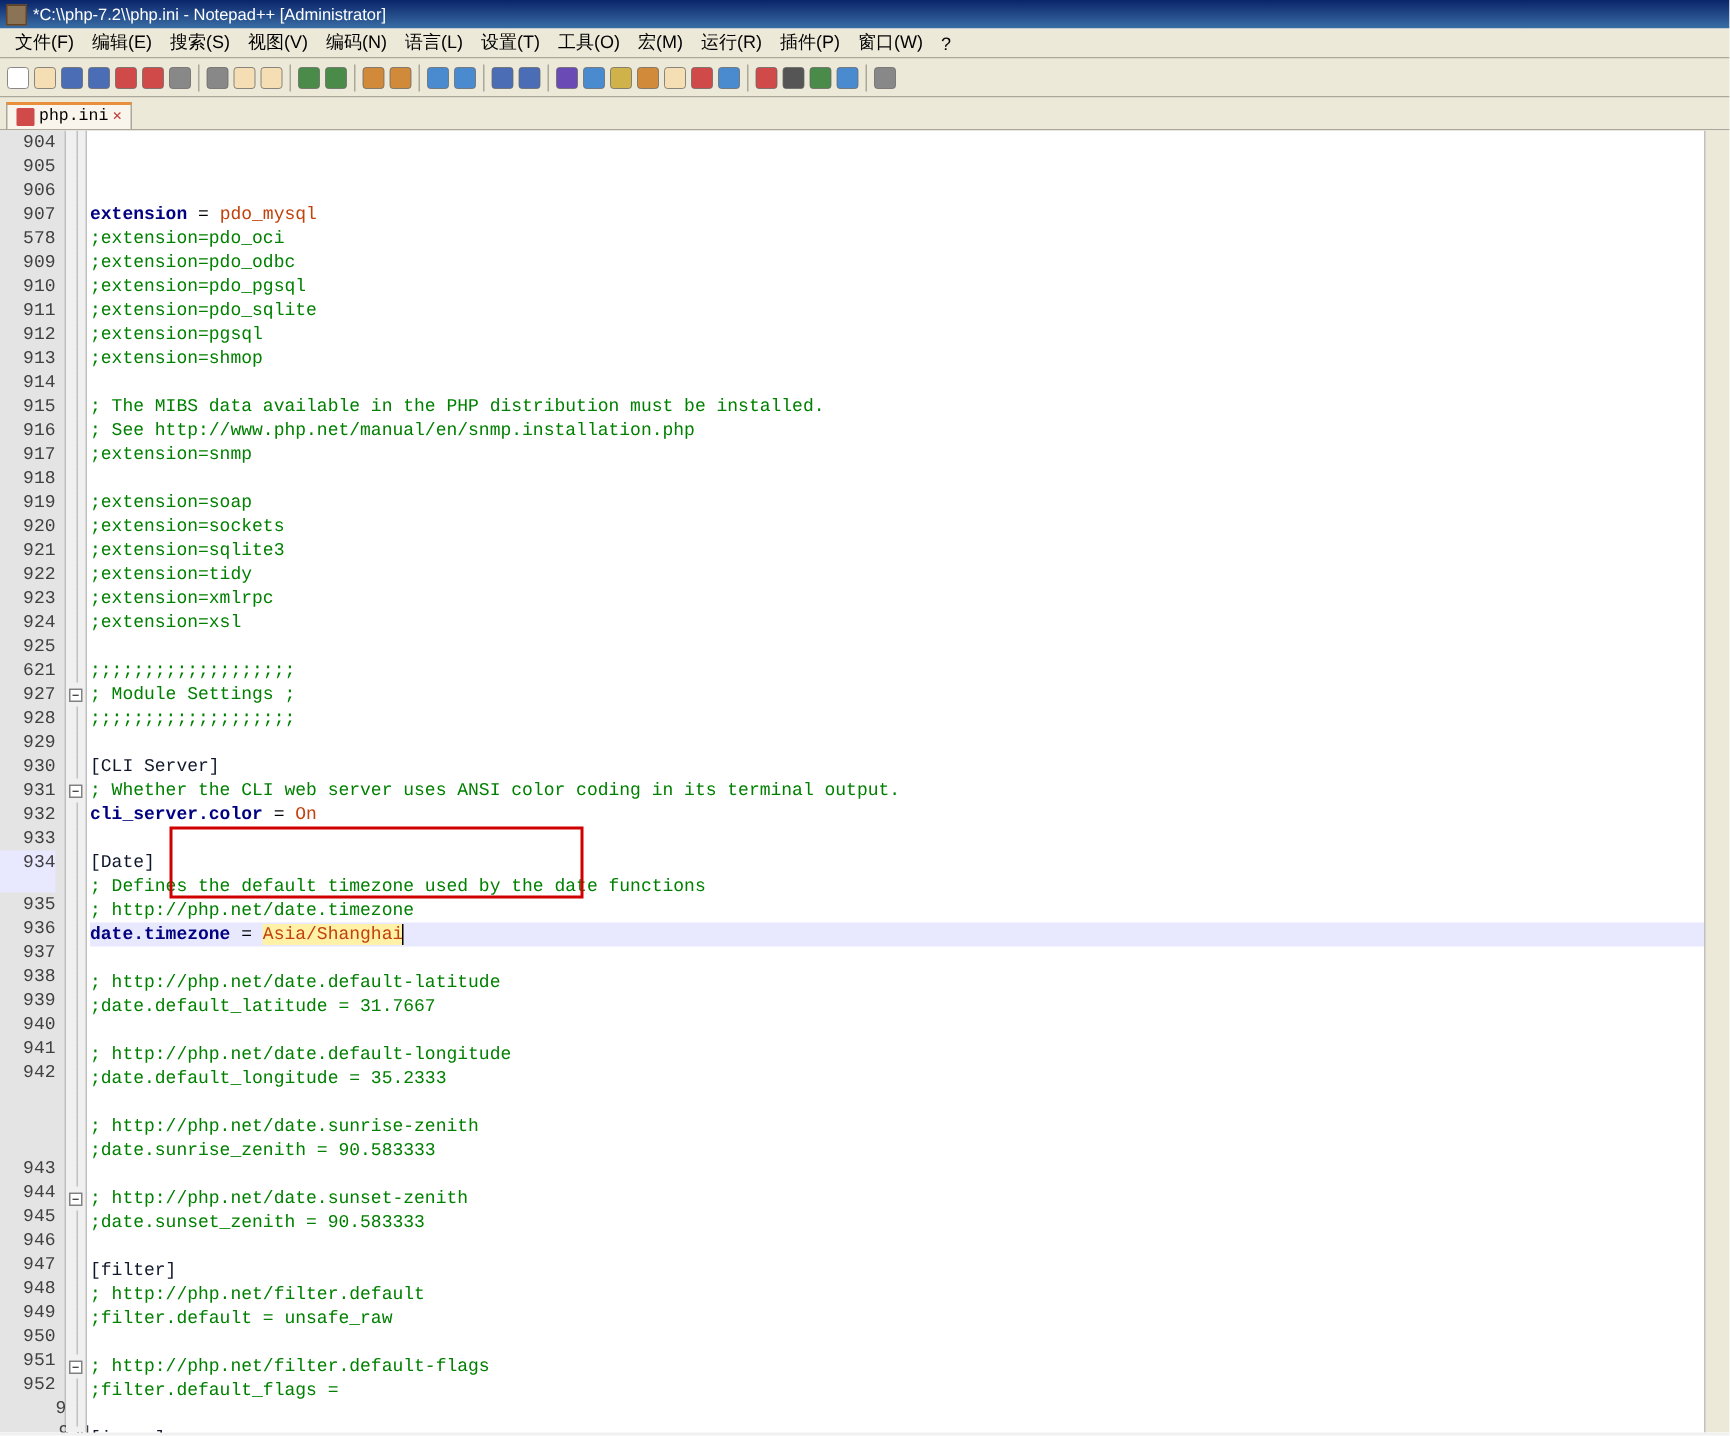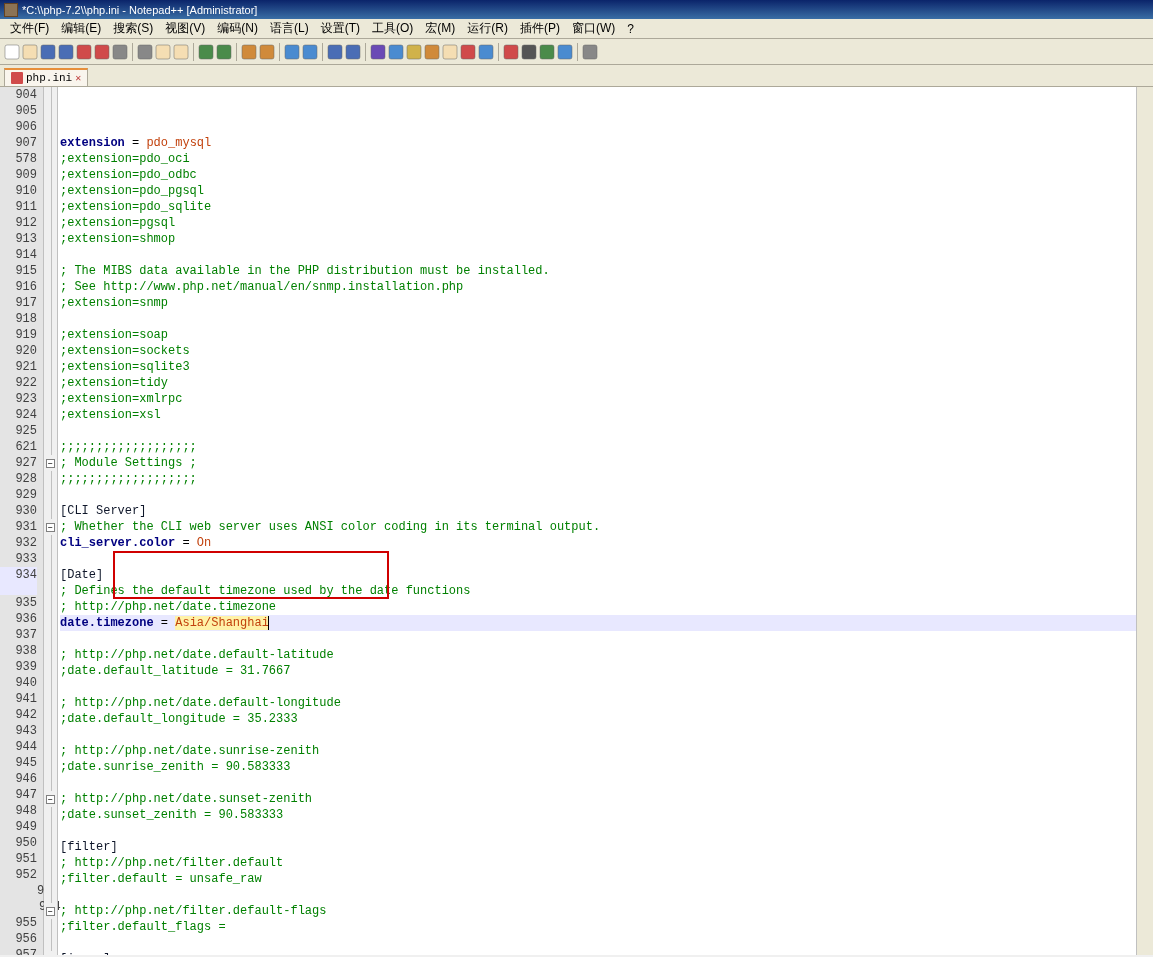--- a/index.html
+++ b/index.html
@@ -262,21 +262,21 @@
       <div style="height: 16px;">933</div>
       <div style="height: 28px; background: rgb(232, 232, 255);">934</div>
       <div style="height: 16px;">935</div>
       <div style="height: 16px;">936</div>
       <div style="height: 16px;">937</div>
       <div style="height: 16px;">938</div>
       <div style="height: 16px;">939</div>
       <div style="height: 16px;">940</div>
       <div style="height: 16px;">941</div>
       <div style="height: 16px;">942</div>
-      <div style="height: 16px;">943</div>
+      <div style="height: 16px; margin-top: 48px;">943</div>
       <div style="height: 16px;">944</div>
       <div style="height: 16px;">945</div>
       <div style="height: 16px;">946</div>
       <div style="height: 16px;">947</div>
       <div style="height: 16px;">948</div>
       <div style="height: 16px;">949</div>
       <div style="height: 16px;">950</div>
       <div style="height: 16px;">951</div>
       <div style="height: 16px;">952</div>
       <div style="height: 16px; padding-left: 37px;">953</div>

